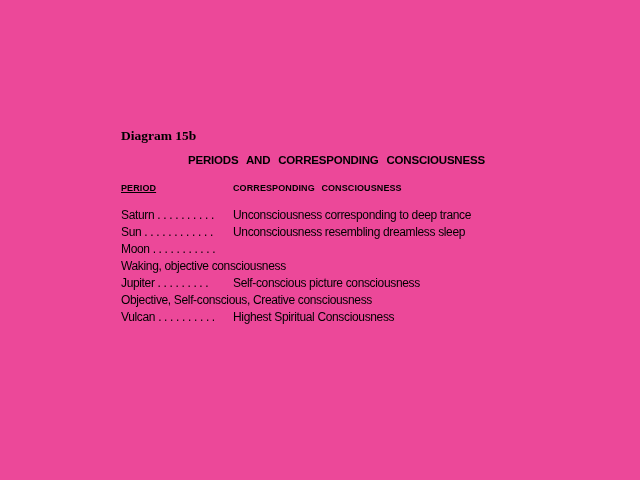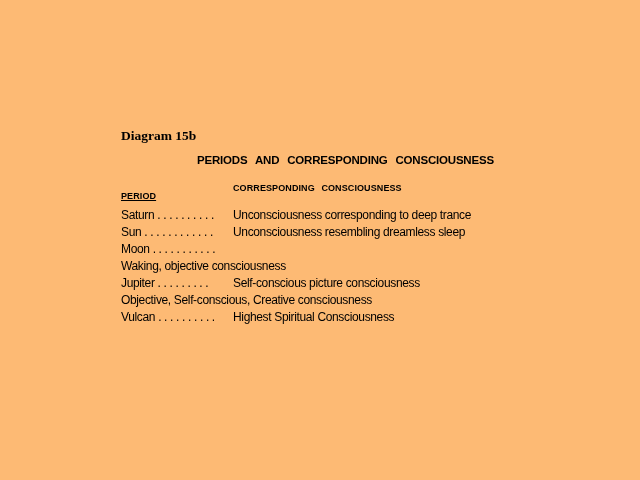--- a/index.html
+++ b/index.html
@@ -4,37 +4,37 @@
 <style>
   html, body {
     margin: 0;
     padding: 0;
     background: #ffffff;
   }
   .canvas {
     position: relative;
     width: 640px;
     height: 480px;
-    background: #fdba74;
+    background: #ec4899;
     color: #000000;
     font-family: "Liberation Sans", sans-serif;
     overflow: hidden;
   }
   .diagram-label {
     position: absolute;
     left: 121px;
     top: 128px;
     font-family: "Liberation Serif", serif;
     font-weight: bold;
     font-size: 13.5px;
     white-space: nowrap;
   }
   .table-title {
     position: absolute;
-    left: 197px;
+    left: 188px;
     top: 154px;
     font-weight: bold;
     font-size: 11.5px;
     letter-spacing: -0.2px;
     word-spacing: 5px;
     white-space: nowrap;
   }
   .col-headers {
     position: absolute;
     left: 121px;
@@ -42,21 +42,21 @@
     width: 440px;
     height: 12px;
     font-weight: bold;
     font-size: 9px;
     letter-spacing: 0.1px;
     white-space: nowrap;
   }
   .header-period {
     position: absolute;
     left: 0;
-    top: 8px;
+    top: 0;
     text-decoration: underline;
   }
   .header-consciousness {
     position: absolute;
     left: 112px;
     top: 0;
     word-spacing: 4px;
   }
   .rows {
     position: absolute;

